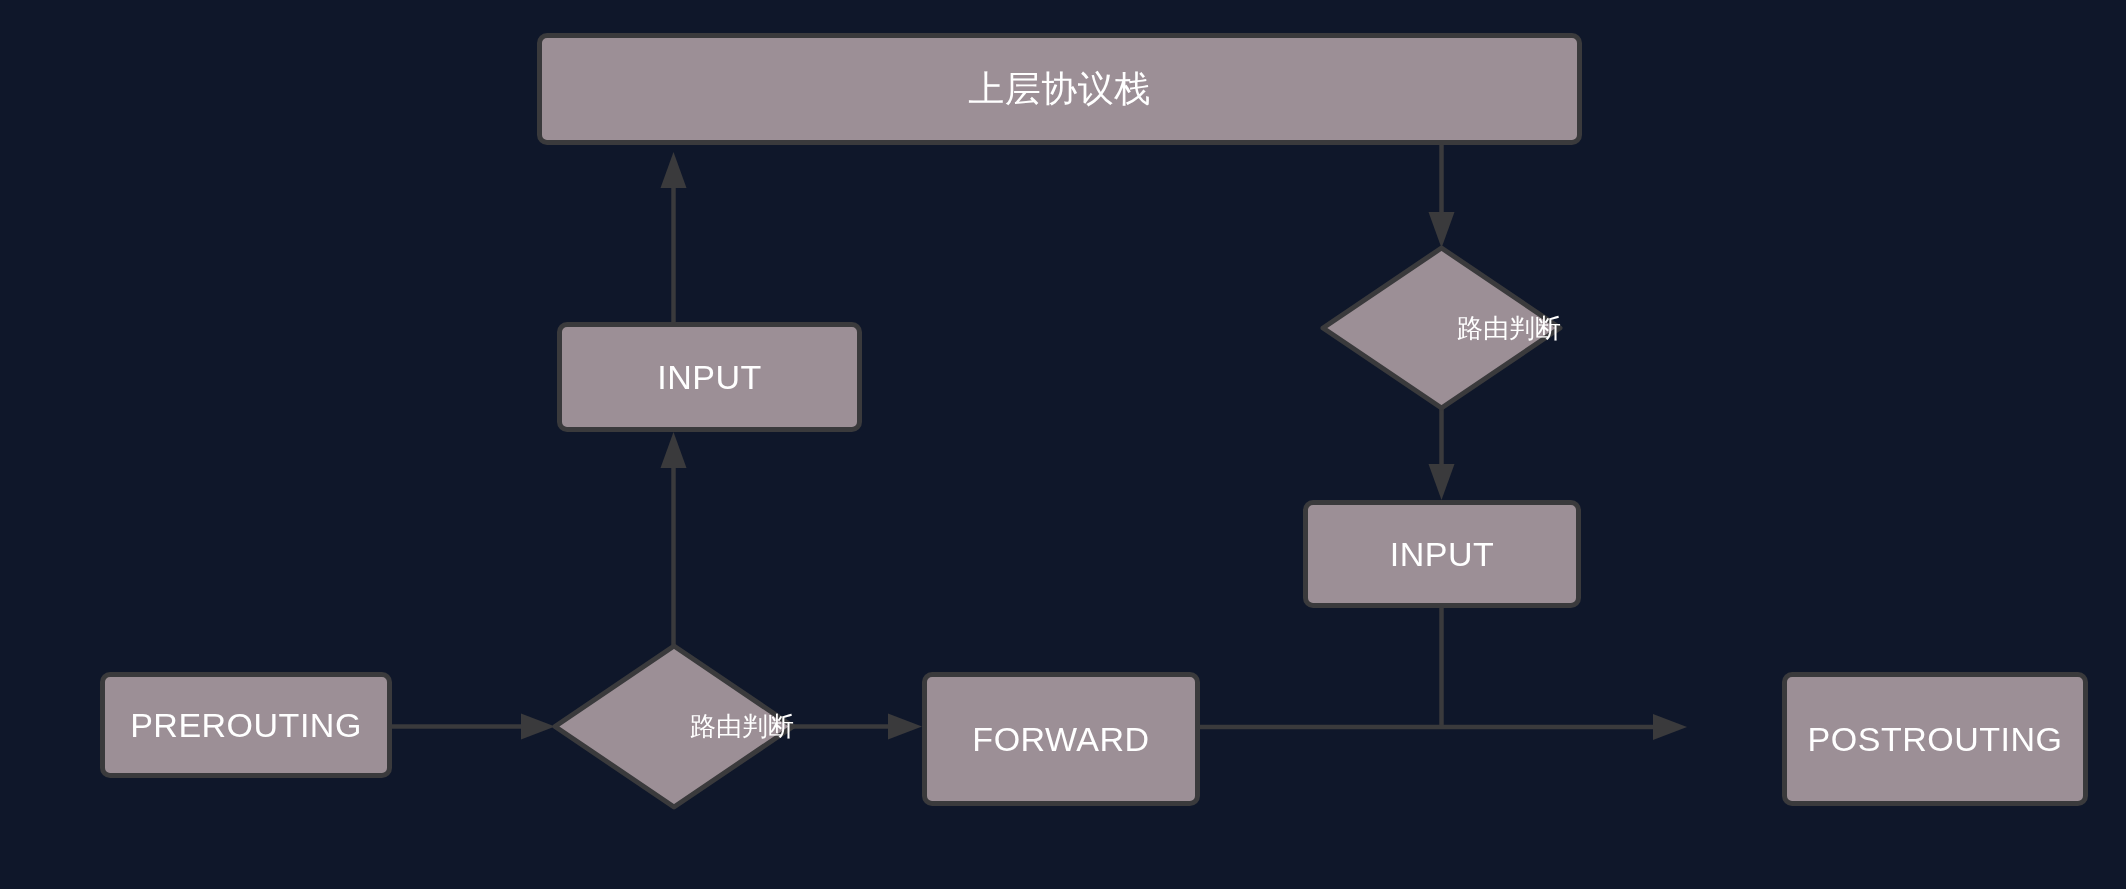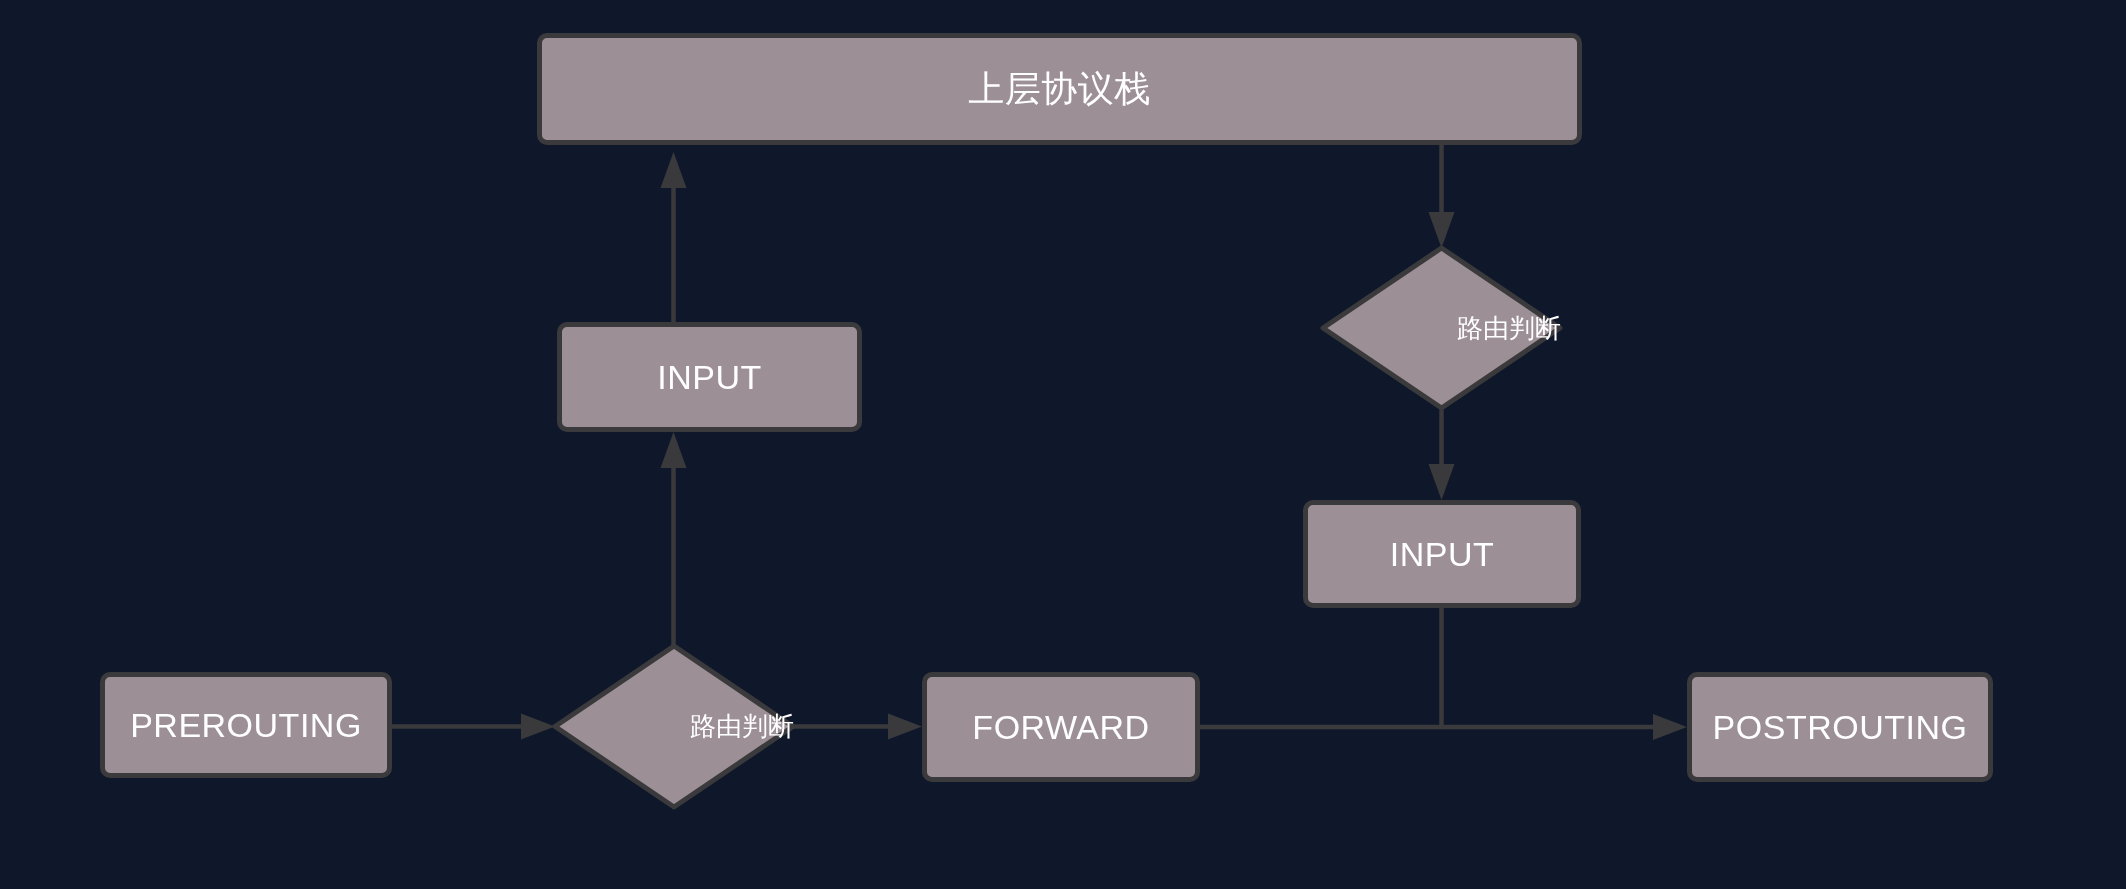--- a/index.html
+++ b/index.html
@@ -33,22 +33,22 @@
     justify-content: center;
     color: #ffffff;
     font-size: 34px;
     letter-spacing: 0.5px;
     white-space: nowrap;
   }
   .node-protocol-stack { left: 537px; top: 33px;  width: 1045px; height: 112px; font-size: 36px; }
   .node-input          { left: 557px; top: 322px; width: 305px;  height: 110px; }
   .node-output         { left: 1303px; top: 500px; width: 278px; height: 108px; }
   .node-prerouting     { left: 100px; top: 672px; width: 292px;  height: 106px; }
-  .node-forward        { left: 922px; top: 672px; width: 278px;  height: 110px; }
-  .node-postrouting    { left: 1687px; top: 672px; width: 306px; height: 110px; }
+  .node-forward        { left: 922px; top: 672px; width: 278px;  height: 134px; }
+  .node-postrouting    { left: 1782px; top: 672px; width: 306px; height: 134px; }
   .diamond-label {
     position: absolute;
     width: 240px;
     height: 50px;
     display: flex;
     align-items: center;
     justify-content: flex-end;
     color: #ffffff;
     font-size: 26px;
     white-space: nowrap;

